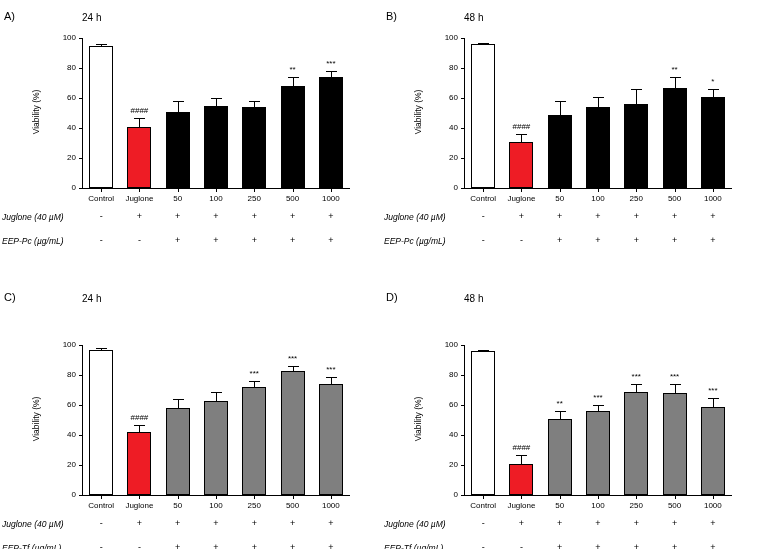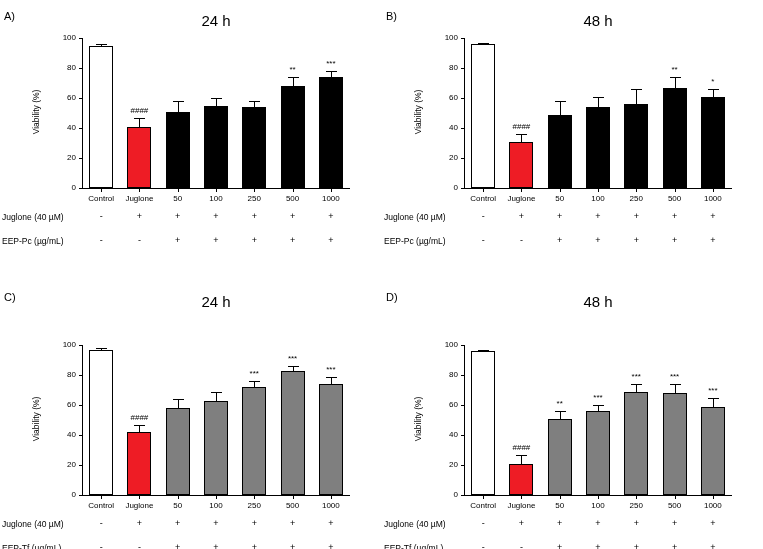--- a/index.html
+++ b/index.html
@@ -1,30 +1,30 @@
 <!DOCTYPE html>
 <html><head>
 <meta charset="utf-8">
 <style>
   html,body{margin:0;padding:0;background:#ffffff;}
   body{width:763px;height:549px;font-family:"Liberation Sans",sans-serif;color:#000;}
   .page{position:relative;width:763px;height:549px;overflow:hidden;}
   .panel{position:absolute;}
   .panel-letter{position:absolute;font-size:11px;font-weight:normal;}
-  .panel-title{position:absolute;font-size:15px;text-align:center;}
+  .panel-title{position:absolute;font-size:10px;text-align:left;}
   .axis-line{position:absolute;background:#000;}
   .ylabel{position:absolute;font-size:8.5px;transform-origin:50% 50%;transform:rotate(-90deg);white-space:nowrap;text-align:center;}
   .ytick{position:absolute;font-size:8px;text-align:right;width:20px;}
   .ytickmark{position:absolute;background:#000;height:1px;width:3px;}
   .bar{position:absolute;box-sizing:border-box;border:1px solid #000;}
   .errbar{position:absolute;background:#000;width:1px;}
   .errcap{position:absolute;background:#000;height:1px;}
   .xtick{position:absolute;font-size:8px;text-align:center;}
   .sig{position:absolute;font-size:8px;text-align:center;white-space:nowrap;}
-  .rowlabel{position:absolute;font-size:8.5px;white-space:nowrap;}
+  .rowlabel{position:absolute;font-size:8.5px;white-space:nowrap;font-style:italic;}
   .rowval{position:absolute;font-size:9px;text-align:center;}
   .tickline{position:absolute;background:#000;width:1px;height:3px;}
 </style>
 </head>
 <body>
 
 <div class="page" id="page">
     <div class="panel" style="left: 0px; top: 0px;">
       <div class="panel-letter" style="left: 4px; top: 10px;">A)</div>
       <div class="panel-title" style="left: 82px; top: 12px; width: 268px;">24 h</div>

